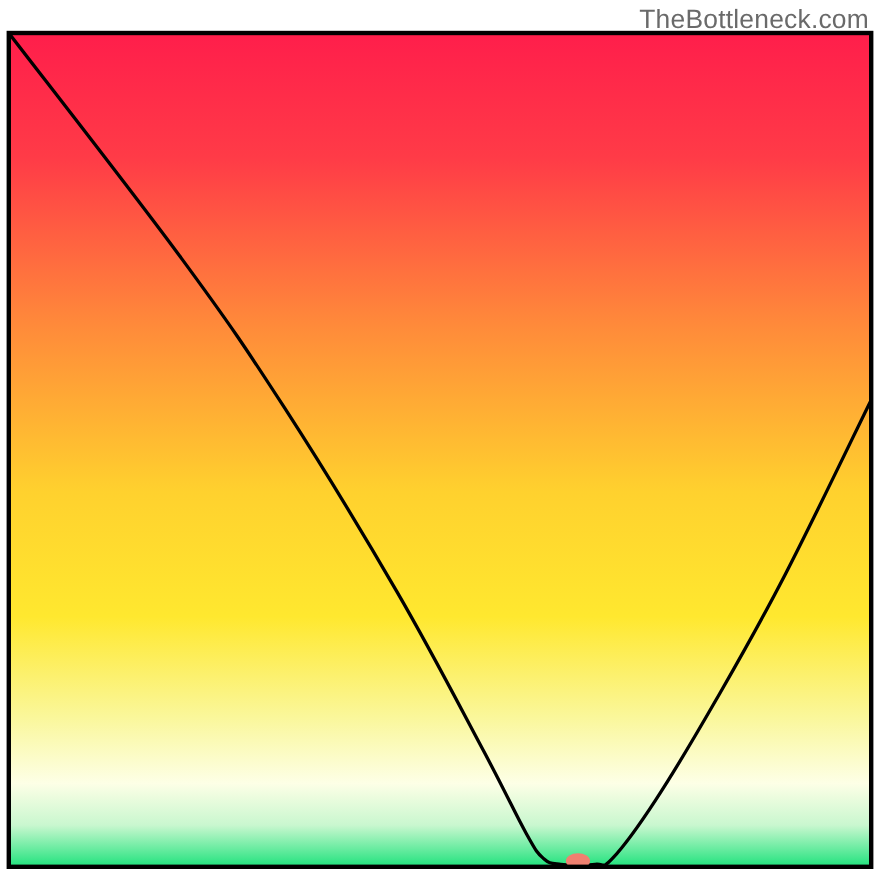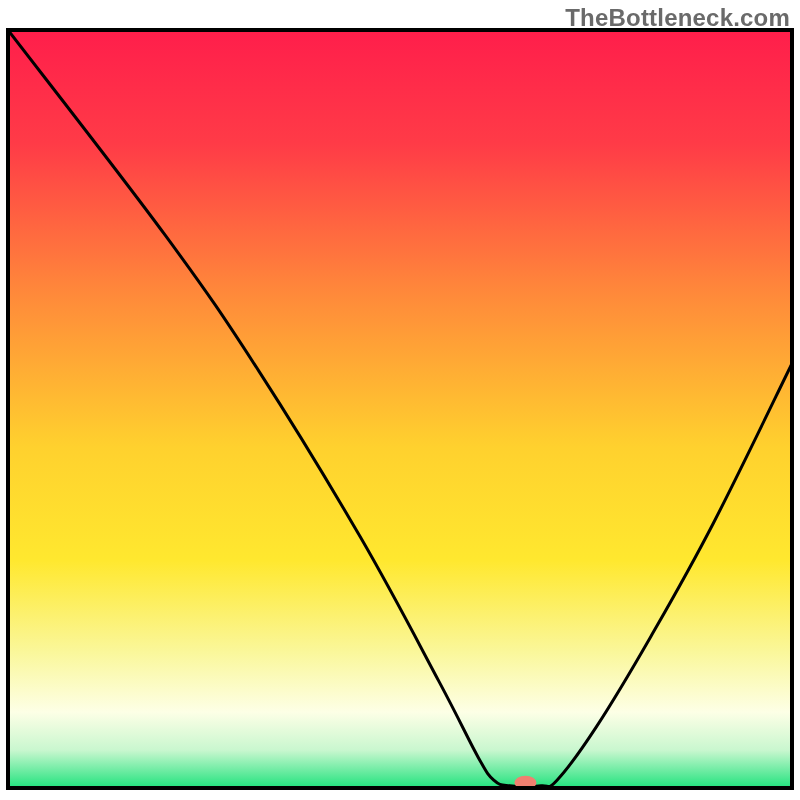--- a/index.html
+++ b/index.html
@@ -13,21 +13,21 @@
   .chart-container {
     position: relative;
     width: 800px;
     height: 800px;
   }
   .watermark {
     position: absolute;
     top: 4px;
     right: 10px;
     font-size: 24px;
-    font-weight: 700;
+    font-weight: 400;
     color: #6a6a6a;
     letter-spacing: 0.2px;
     z-index: 10;
   }
   svg {
     display: block;
   }
 </style>
 </head>
 <body>

